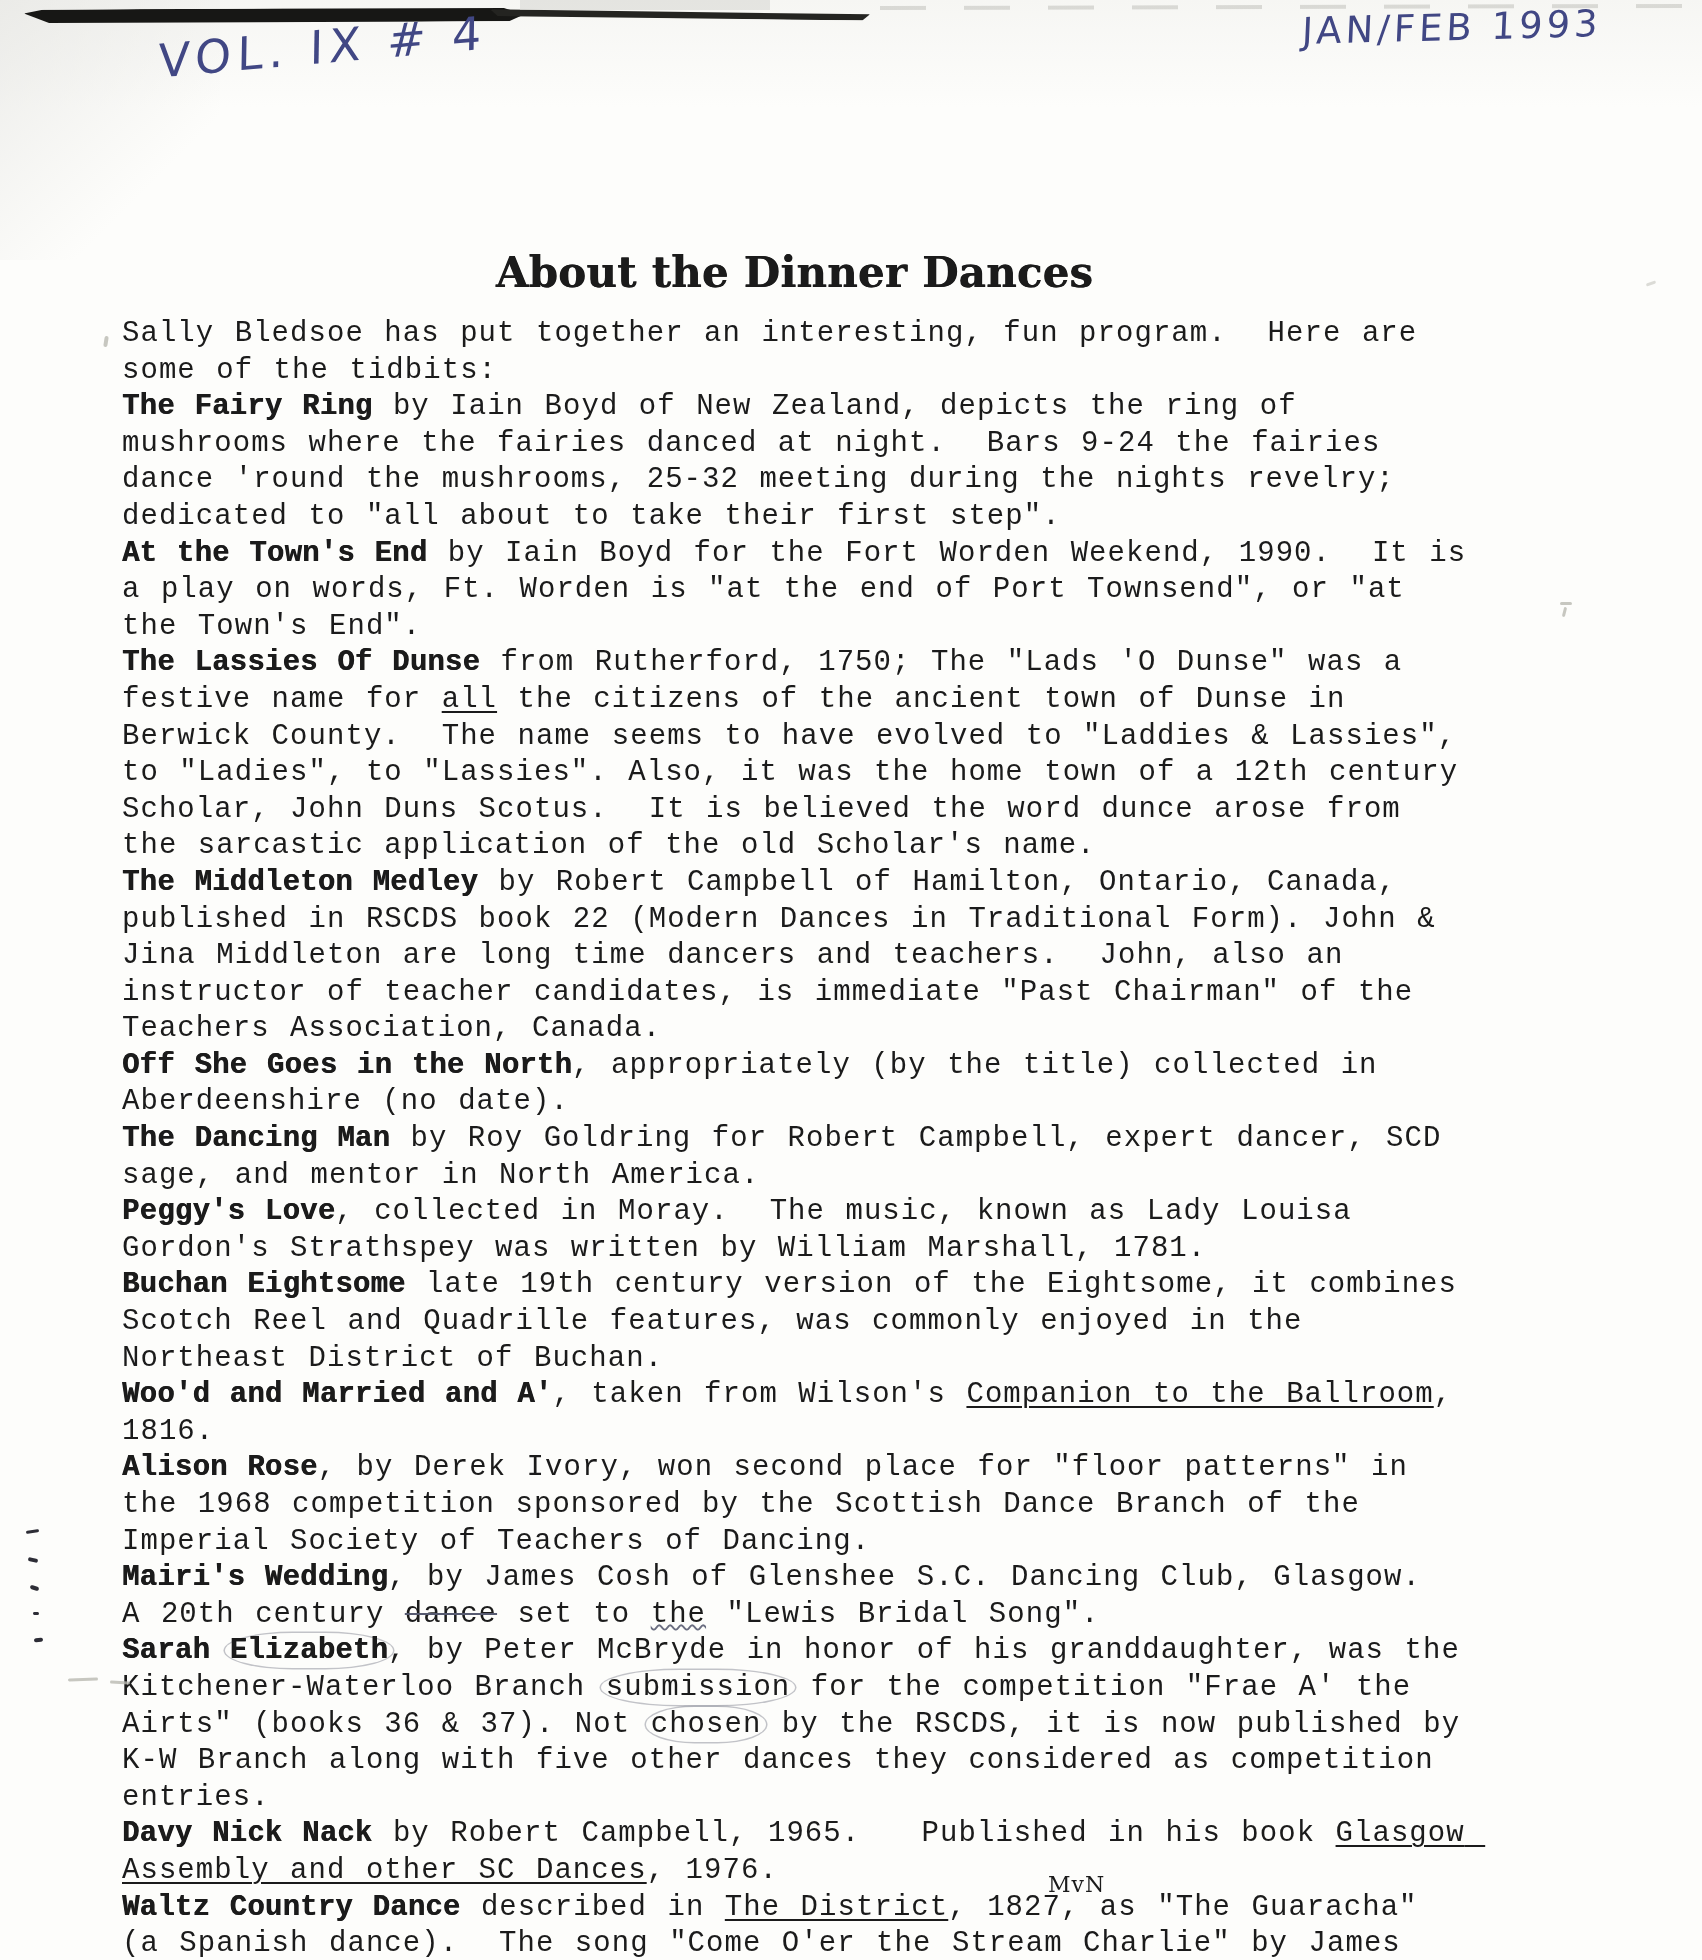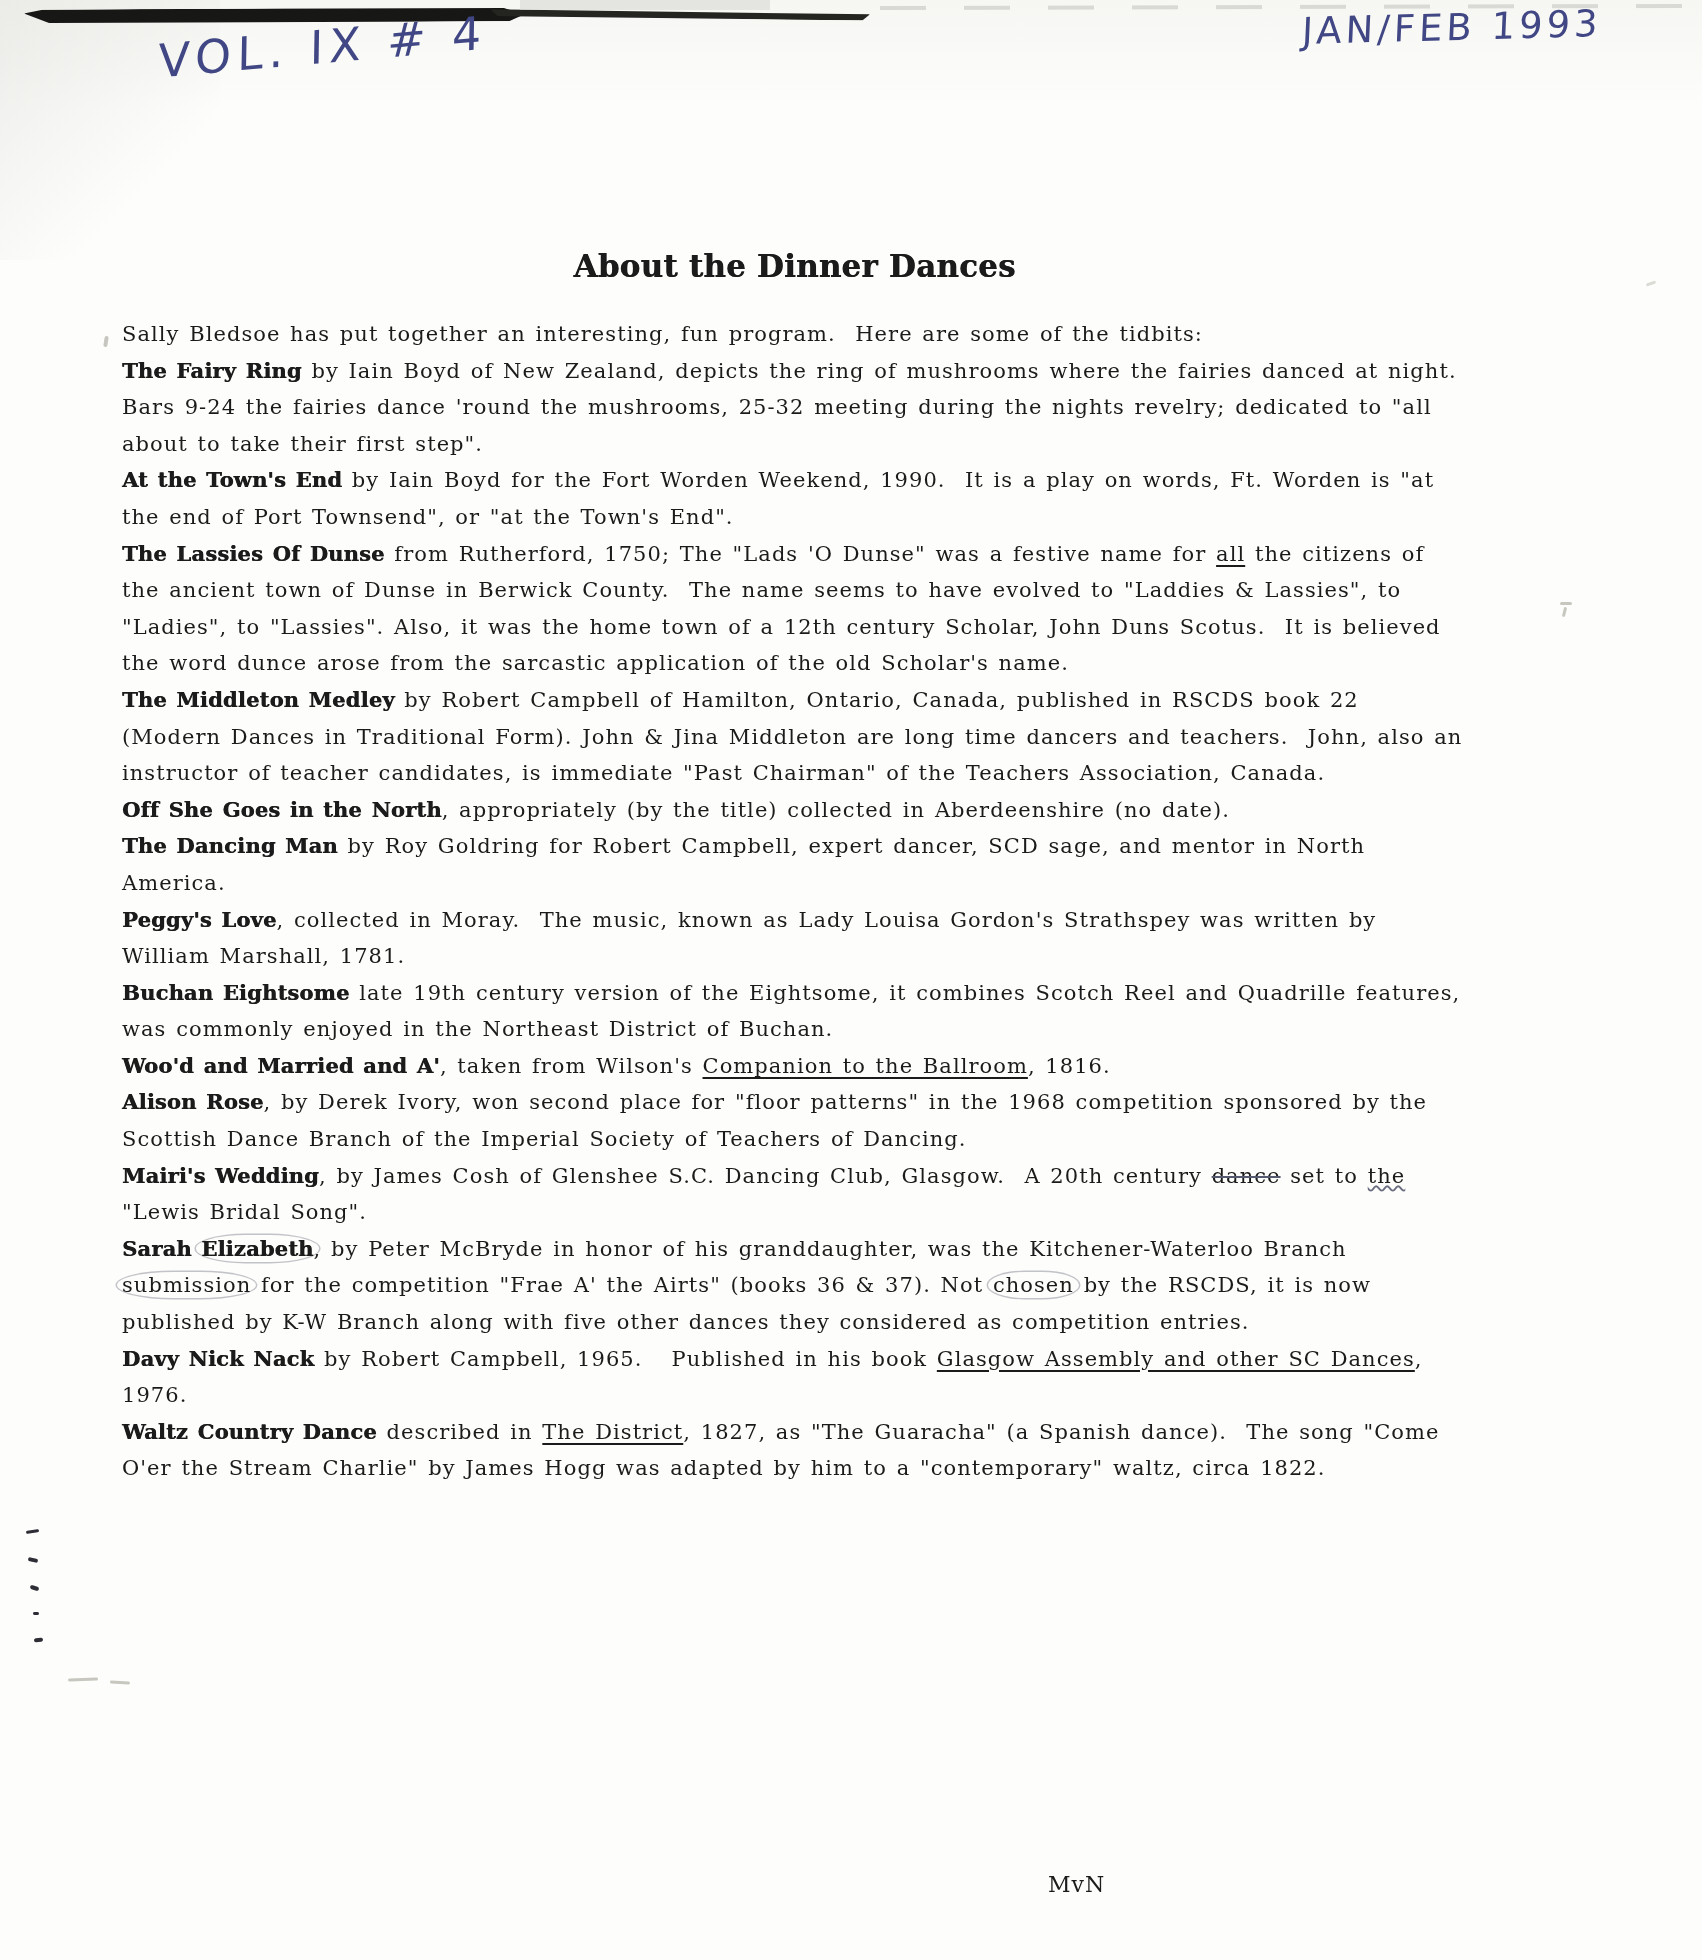--- a/index.html
+++ b/index.html
@@ -58,34 +58,35 @@
   }
   .hw-date{
     left:1302px;top:6px;
     font-size:37px;letter-spacing:4px;
     transform:rotate(-1.5deg) skewX(-4deg);
   }
   
   .title{
     position:absolute;left:122px;top:248px;width:1345px;
     margin:0;text-align:center;
-    font-size:31px;font-weight:700;
+    font-size:42px;font-weight:700;
     letter-spacing:0.5px;
     text-shadow:0.6px 0 0 currentColor;
   }
   
   .docbody{
     position:absolute;left:122px;top:316px;width:1345px;
   }
   .para{
     margin:0;padding:0;
-    font-size:21px;line-height:36.6px;
+    font-size:29px;line-height:36.6px;
     letter-spacing:1.05px;word-spacing:2px;
     white-space:pre-wrap;
     text-align:left;
+    font-family:Liberation Mono, monospace;
   }
   .seg{}
   .bl{
     font-weight:700;
     letter-spacing:0.2px;
     text-shadow:0.5px 0 0 currentColor;
   }
   .ul{
     text-decoration:underline;
     text-decoration-thickness:2px;

